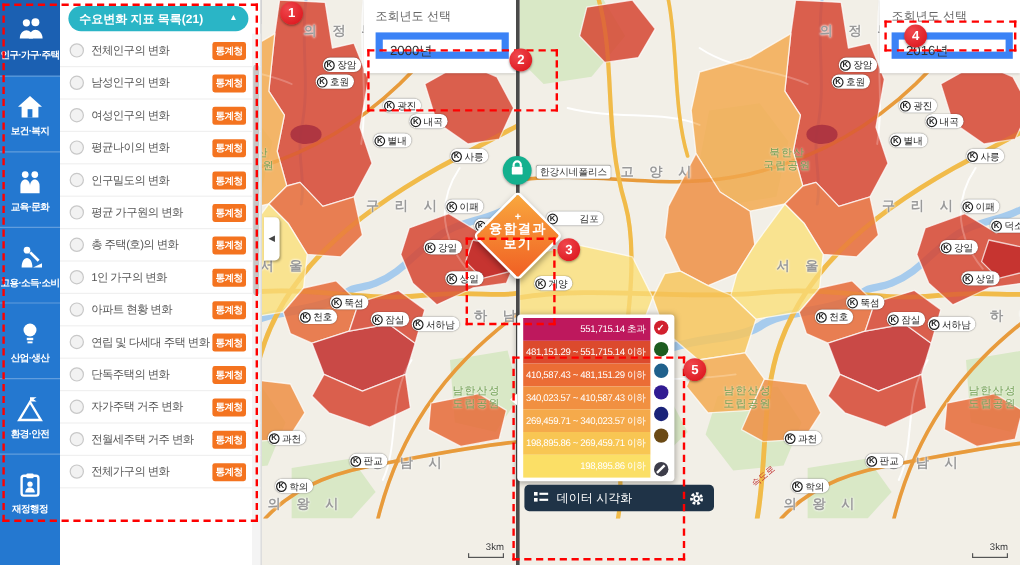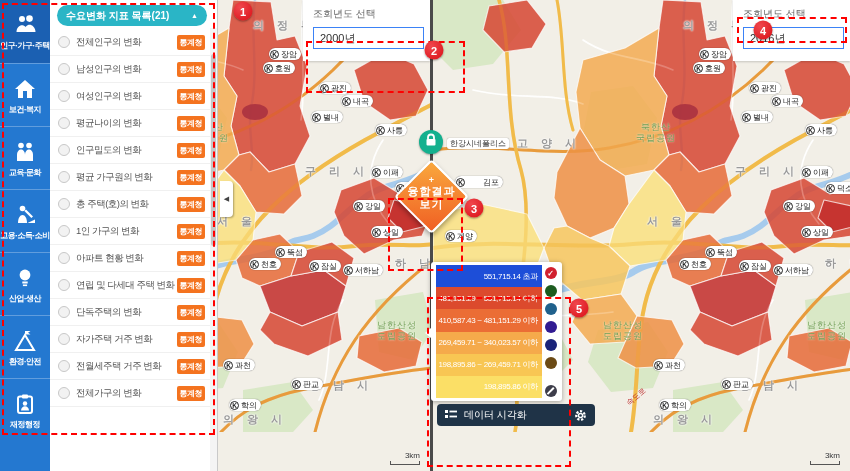--- a/index.html
+++ b/index.html
@@ -49,21 +49,21 @@
   .park{position:absolute;color:#6f9e52;font-size:9px;letter-spacing:1px;line-height:11px;text-align:center;white-space:pre;text-shadow:0 0 2px #fff;}
   .kmark{position:absolute;height:12px;background:#fff;border-radius:7px;box-shadow:0 0 1px rgba(0,0,0,.65);display:flex;align-items:center;padding:0 4px 0 1px;font-size:8px;color:#222;white-space:nowrap;}
   .kk{width:9px;height:9px;border:1px solid #222;border-radius:50%;font-size:6.5px;font-weight:bold;line-height:8px;text-align:center;margin-right:2px;flex:none;}
   .place{position:absolute;height:11px;background:#fff;border-radius:2px;box-shadow:0 0 1px rgba(0,0,0,.5);font-size:8px;line-height:11px;color:#333;padding:0 3px;white-space:nowrap;}
   .roadlab{position:absolute;color:#c03333;font-size:7.5px;white-space:nowrap;}
 
   .year-panel{position:absolute;top:-1px;height:62px;background:#fff;box-shadow:0 1px 2px rgba(0,0,0,.18);z-index:6;}
   .map-left .year-panel{right:0;width:127px;}
   .map-right .year-panel{right:0;width:117px;}
   .yp-label{font-size:10px;color:#666;padding:8px 0 0 10px;}
-  .yp-input{margin:6px 6px 0 10px;height:22px;border:1px solid #3b82f6;background:#fff;font-size:11px;color:#333;line-height:20px;padding-left:6px;cursor:pointer;}
+  .yp-input{margin:6px 6px 0 10px;height:22px;border:6px solid #3b82f6;background:#fff;font-size:11px;color:#333;line-height:20px;padding-left:6px;cursor:pointer;}
 
   .scalebar{position:absolute;bottom:6px;right:10px;z-index:4;font-size:8px;color:#333;text-align:right;text-shadow:0 0 2px #fff;}
   .scale-line{width:30px;height:4px;border:1px solid #555;border-top:none;margin-top:1px;}
 
   .collapse-handle{position:absolute;left:2px;top:181px;width:13px;height:36px;background:#fff;border-radius:0 4px 4px 0;box-shadow:1px 1px 2px rgba(0,0,0,.3);z-index:6;display:flex;align-items:center;justify-content:center;font-size:7px;color:#444;cursor:pointer;}
 
   .lock{position:absolute;left:201px;top:130px;width:24px;height:24px;border-radius:50%;background:#14b08e;z-index:7;display:flex;align-items:center;justify-content:center;box-shadow:0 1px 2px rgba(0,0,0,.35);cursor:pointer;}
 
   .fusion{position:absolute;left:187px;top:170px;width:53px;height:53px;z-index:7;cursor:pointer;}
   .fusion .dia{position:absolute;left:0;top:0;width:53px;height:53px;transform:rotate(45deg);background:linear-gradient(135deg,#f9a83e,#f05f23);border:2px solid #fff;border-radius:4px;box-shadow:2px 2px 5px rgba(0,0,0,.35);}
@@ -575,23 +575,24 @@
         <div class="dia"></div>
         <div class="ftxt">
           <span class="fplus">+</span>
           <span class="fline">융합결과</span>
           <span class="fline">보기</span>
         </div>
       </div>
 
       <div class="legend">
         <div class="legend-bars" id="legendBars">
-            <div class="lrow" style="background: #1d4ed8;">551,715.14 초과</div>
+            <div class="lrow" style="background: #be185d;">551,715.14 초과</div>
             <div class="lrow" style="background: rgb(220, 74, 45);">481,151.29 ~ 551,715.14 이하</div>
             <div class="lrow" style="background: rgb(235, 109, 53);">410,587.43 ~ 481,151.29 이하</div>
+            <div class="lrow" style="background: rgb(241, 144, 65);">340,023.57 ~ 410,587.43 이하</div>
             <div class="lrow" style="background: rgb(245, 170, 75);">269,459.71 ~ 340,023.57 이하</div>
             <div class="lrow" style="background: rgb(248, 198, 83);">198,895.86 ~ 269,459.71 이하</div>
             <div class="lrow" style="background: rgb(251, 223, 102);">198,895.86 이하</div>
           </div>
         <div class="legend-palette" id="legendPalette">
             <span class="pc" style="background: rgb(209, 32, 46);">✓</span>
             <span class="pc" style="background: rgb(29, 92, 32);"></span>
             <span class="pc" style="background: rgb(32, 97, 140);"></span>
             <span class="pc" style="background: rgb(49, 27, 146);"></span>
             <span class="pc" style="background: rgb(26, 35, 121);"></span>

